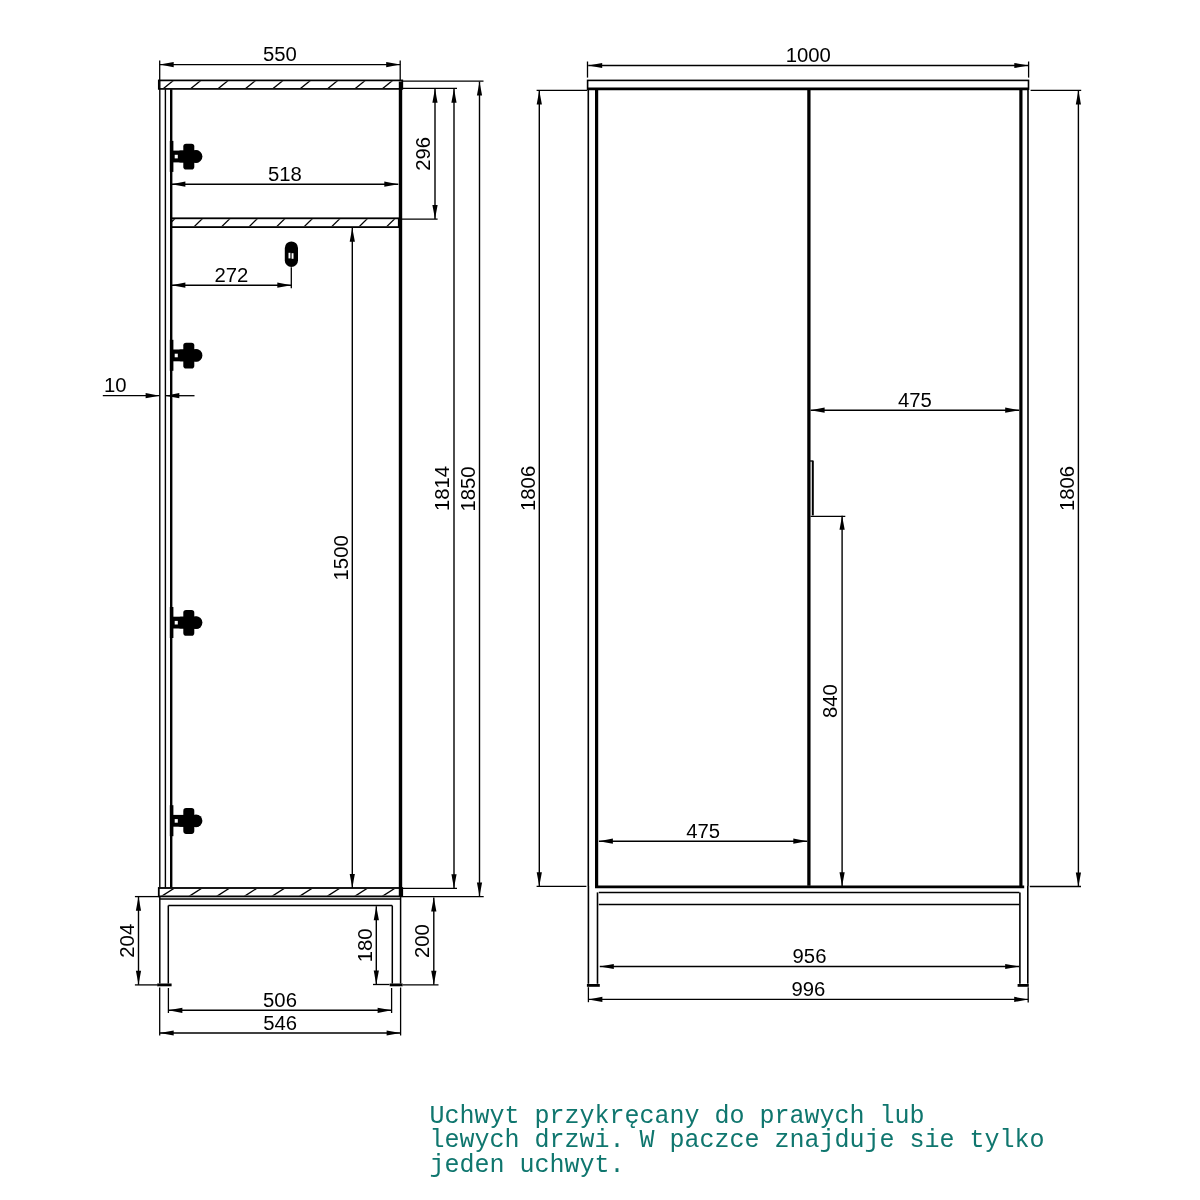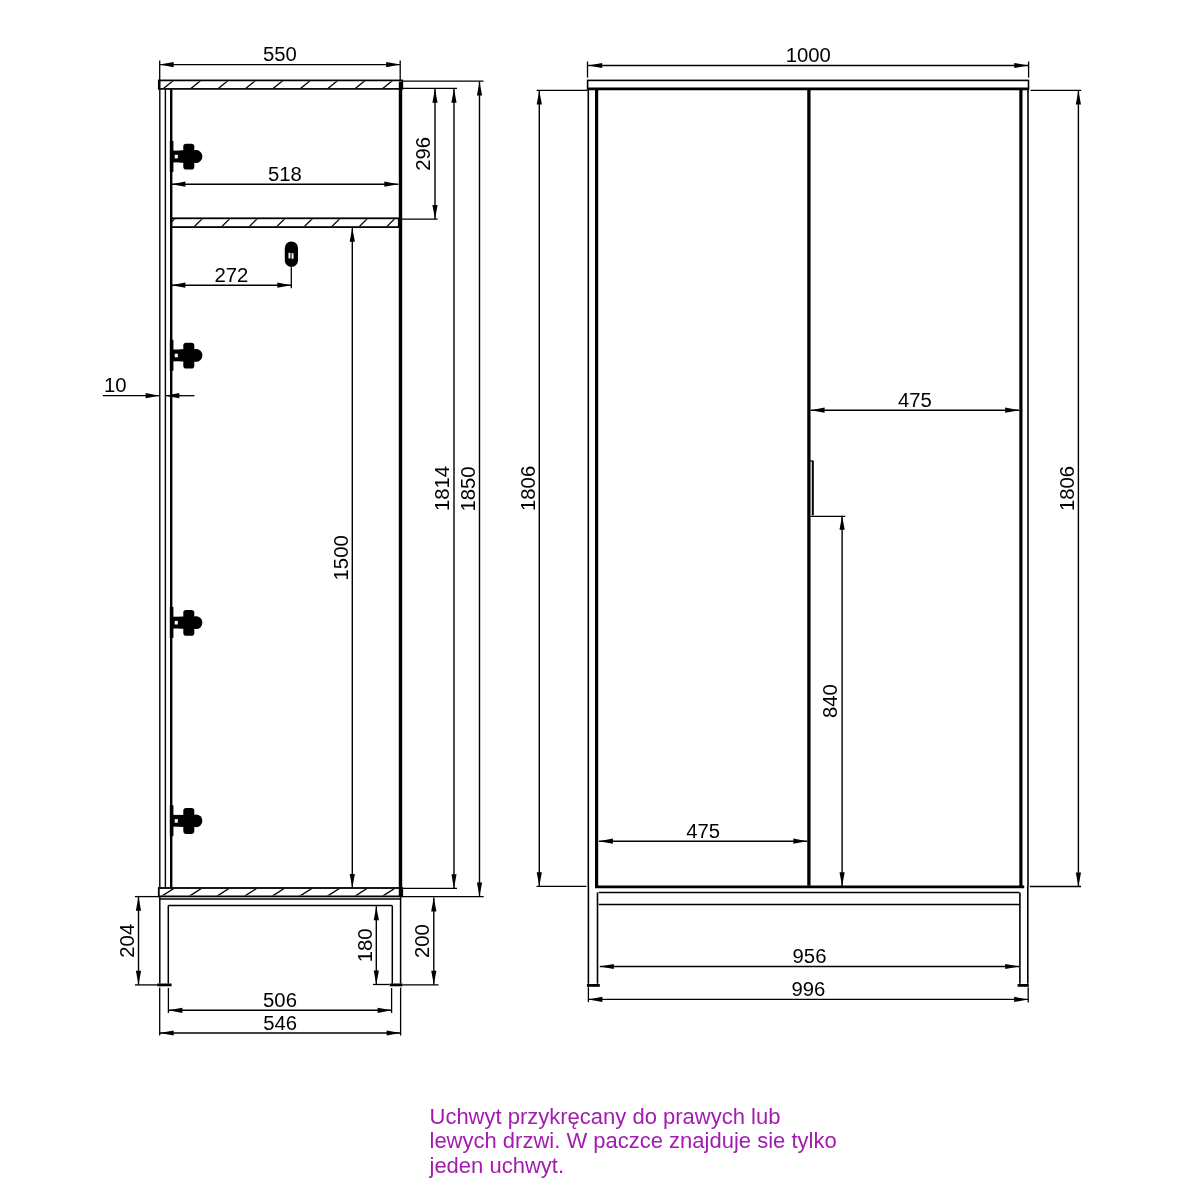--- a/index.html
+++ b/index.html
@@ -1,15 +1,15 @@
 <!DOCTYPE html>
 <html><head><meta charset="utf-8">
 <style>
 html,body{margin:0;padding:0;background:#fff;width:1200px;height:1200px;overflow:hidden}
-#note{position:absolute;left:429.5px;top:1104.5px;font-family:Liberation Sans, sans-serif;font-size:22px;line-height:24.6px;color:#a21caf;letter-spacing:0}
+#note{position:absolute;left:429.5px;top:1104.5px;font-family:Liberation Mono, monospace;font-size:25px;line-height:24.6px;color:#0f766e;letter-spacing:0}
 text{font-family:"Liberation Sans",sans-serif;fill:#000}
 </style></head><body>
 <svg width="1200" height="1200" viewBox="0 0 1200 1200">
 <defs>
       <clipPath id="cp158_80">
         <rect x="157.8" y="81.25" width="245.5" height="6.8"></rect>
       </clipPath>
     </defs>
 <g clip-path="url(#cp158_80)">
 <line x1="163.0" y1="88.9" x2="173.5" y2="80.4" stroke="#000" stroke-width="1.3"></line>

